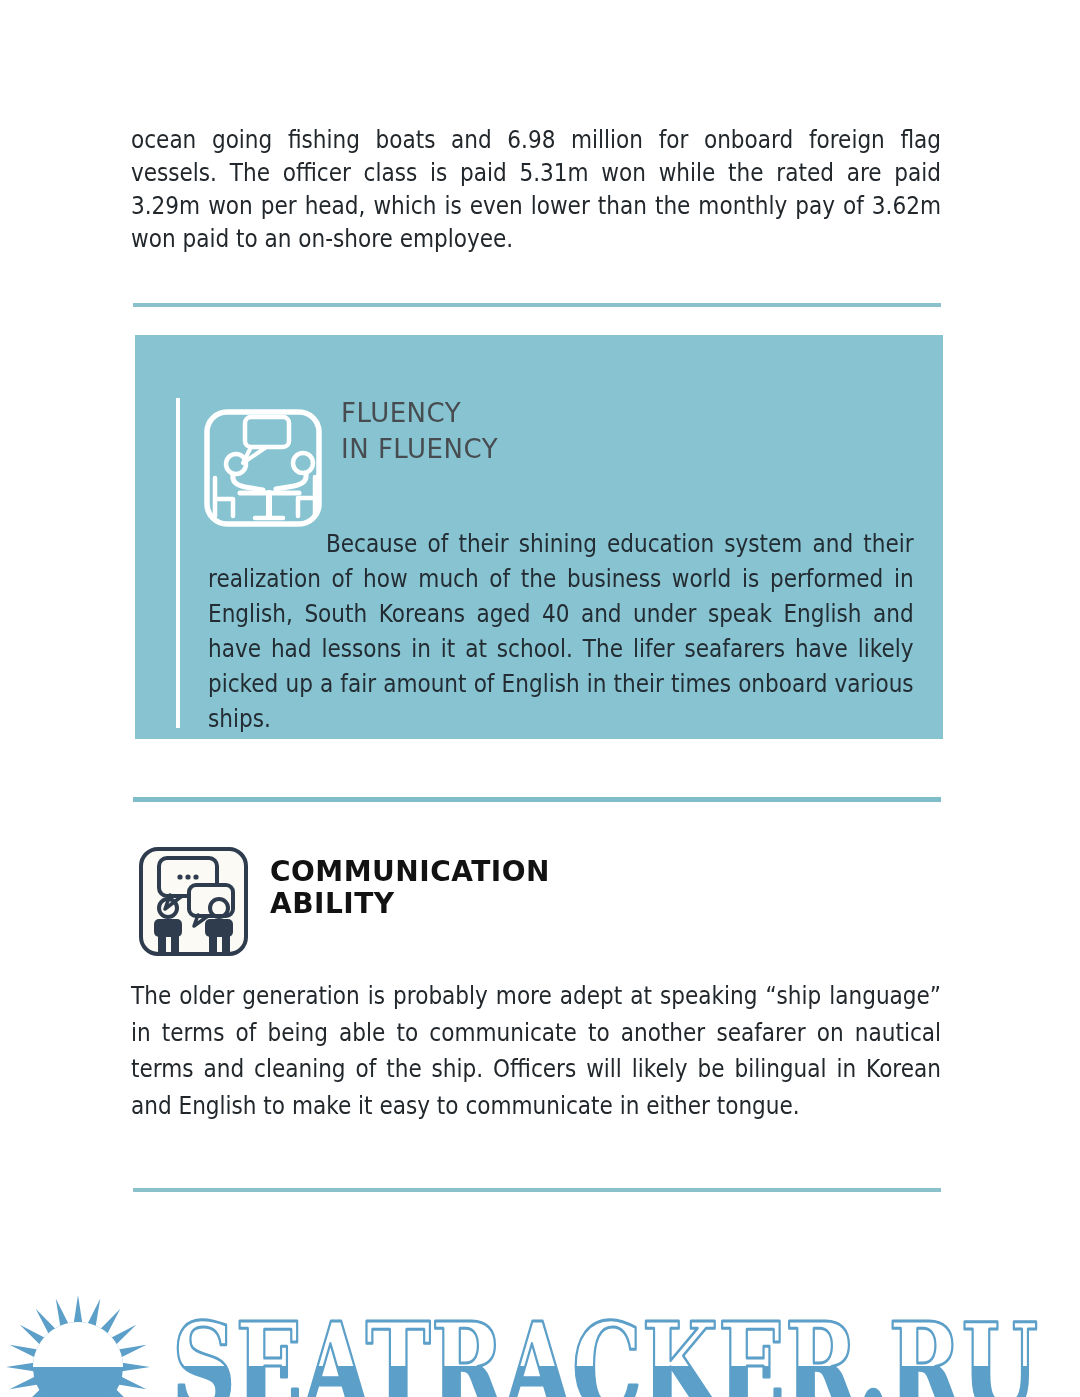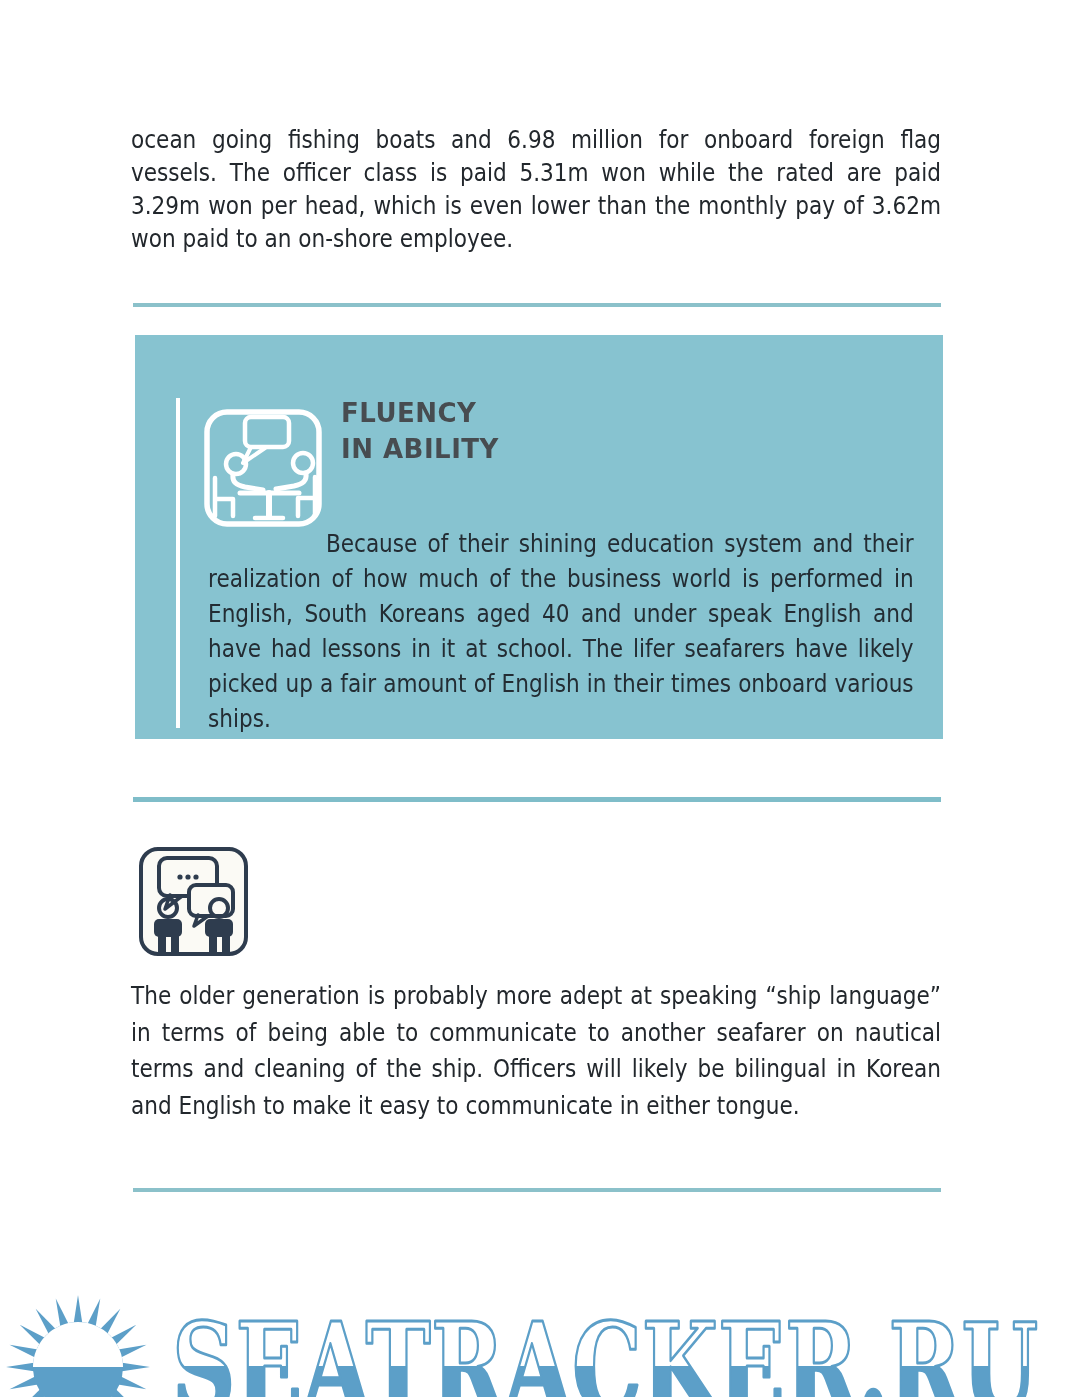--- a/index.html
+++ b/index.html
@@ -35,21 +35,21 @@
     width:808px; height:404px;
     background:#87c3d0;
   }
   .accent-line {
     position:absolute; left:41px; top:63px;
     width:4px; height:330px; background:#ffffff;
   }
   .fluency-icon-wrap { position:absolute; left:68px; top:73px; width:120px; height:120px; }
   .fluency-heading {
     position:absolute; left:206px; top:60px;
-    font-weight:bold; font-size:26px; line-height:36px;
+    font-weight:normal; font-size:26px; line-height:36px;
     color:#474c50; letter-spacing:0.5px;
   }
   .fluency-para {
     position:absolute; left:73px; top:192px; width:784px;
     line-height:35px; text-indent:131px;
     color:#232c33;
   }
 
   .comm-icon-wrap { position:absolute; left:137px; top:845px; width:113px; height:113px; }
   .comm-heading {
@@ -92,21 +92,21 @@
           <path d="M52,110 H80" stroke-width="4.5"></path>
 
           <path d="M12,70 V108 M12,91 H30 M30,91 V108" stroke-width="4.5"></path>
           <path d="M112,69 V108 M112,90 H95 M95,90 V108" stroke-width="4.5"></path>
         </g>
       </svg>
     </div>
 
     <h2 class="fluency-heading">
       <span>FLUENCY</span><br>
-      <span>IN ABILITY</span>
+      <span>IN FLUENCY</span>
     </h2>
 
     <p class="para fluency-para">Because of their shining education system and their realization of how much of the business world is performed in English, South Koreans aged 40 and under speak English and have had lessons in it at school. The lifer seafarers have likely picked up a fair amount of English in their times onboard various ships.</p>
   </section>
 
   <div class="divider divider-2"></div>
 
   <div class="comm-icon-wrap">
     <svg width="113" height="113" viewBox="0 0 113 113">
       <rect x="4" y="4" width="105" height="105" rx="17" fill="#fbfaf5" stroke="#2e3c4e" stroke-width="4"></rect>
@@ -130,20 +130,24 @@
         <rect x="21" y="90" width="8" height="17"></rect>
         <rect x="34" y="90" width="8" height="17"></rect>
 
         <rect x="68" y="74" width="28" height="18" rx="5"></rect>
         <rect x="72" y="90" width="8" height="17"></rect>
         <rect x="85" y="90" width="8" height="17"></rect>
       </g>
     </svg>
   </div>
 
+  <h2 class="comm-heading">
+    <span>COMMUNICATION</span><br>
+    <span>ABILITY</span>
+  </h2>
 
   <p class="para comm-para">The older generation is probably more adept at speaking “ship language” in terms of being able to communicate to another seafarer on nautical terms and cleaning of the ship. Officers will likely be bilingual in Korean and English to make it easy to communicate in either tongue.</p>
 
   <div class="divider divider-3"></div>
 
   <div class="logo-wrap">
     <svg width="1080" height="167" viewBox="0 0 1080 167">
       <defs>
         <linearGradient id="halffill" x1="0" y1="0" x2="0" y2="1">
           <stop offset="0" stop-color="#ffffff"></stop>

